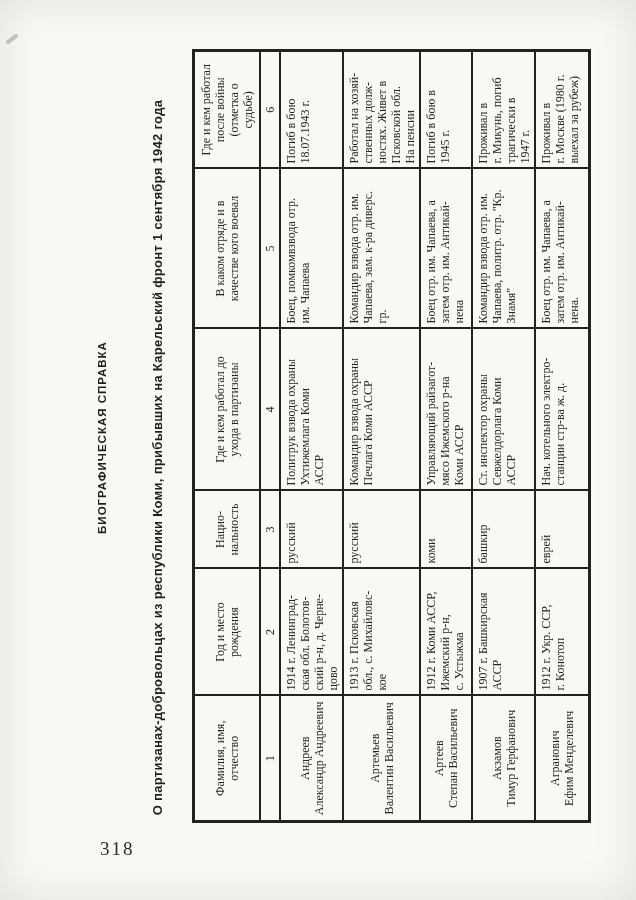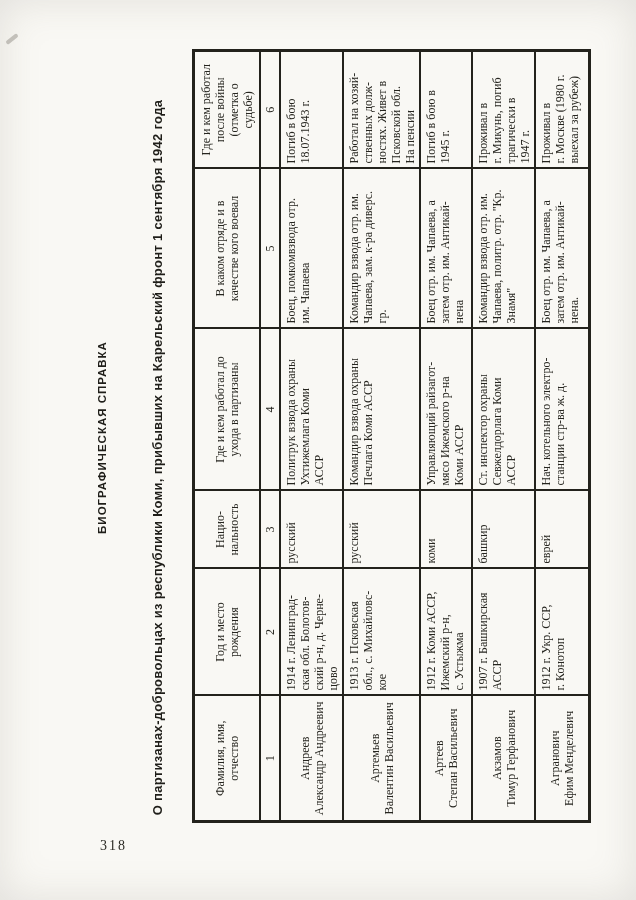--- a/index.html
+++ b/index.html
@@ -98,21 +98,21 @@
   table.bio td.namecell {
     text-align: center;
     vertical-align: middle;
     padding: 2px 1px;
   }
   .pageno {
     position: absolute;
     left: 100px;
     top: 838px;
     font-family: "Liberation Serif", serif;
-    font-size: 14px;
+    font-size: 19px;
     letter-spacing: 2px;
     color: #2c2b25;
   }
 </style>
 </head>
 <body>
 
 <div class="page">
 
   <div class="smudge"></div>

